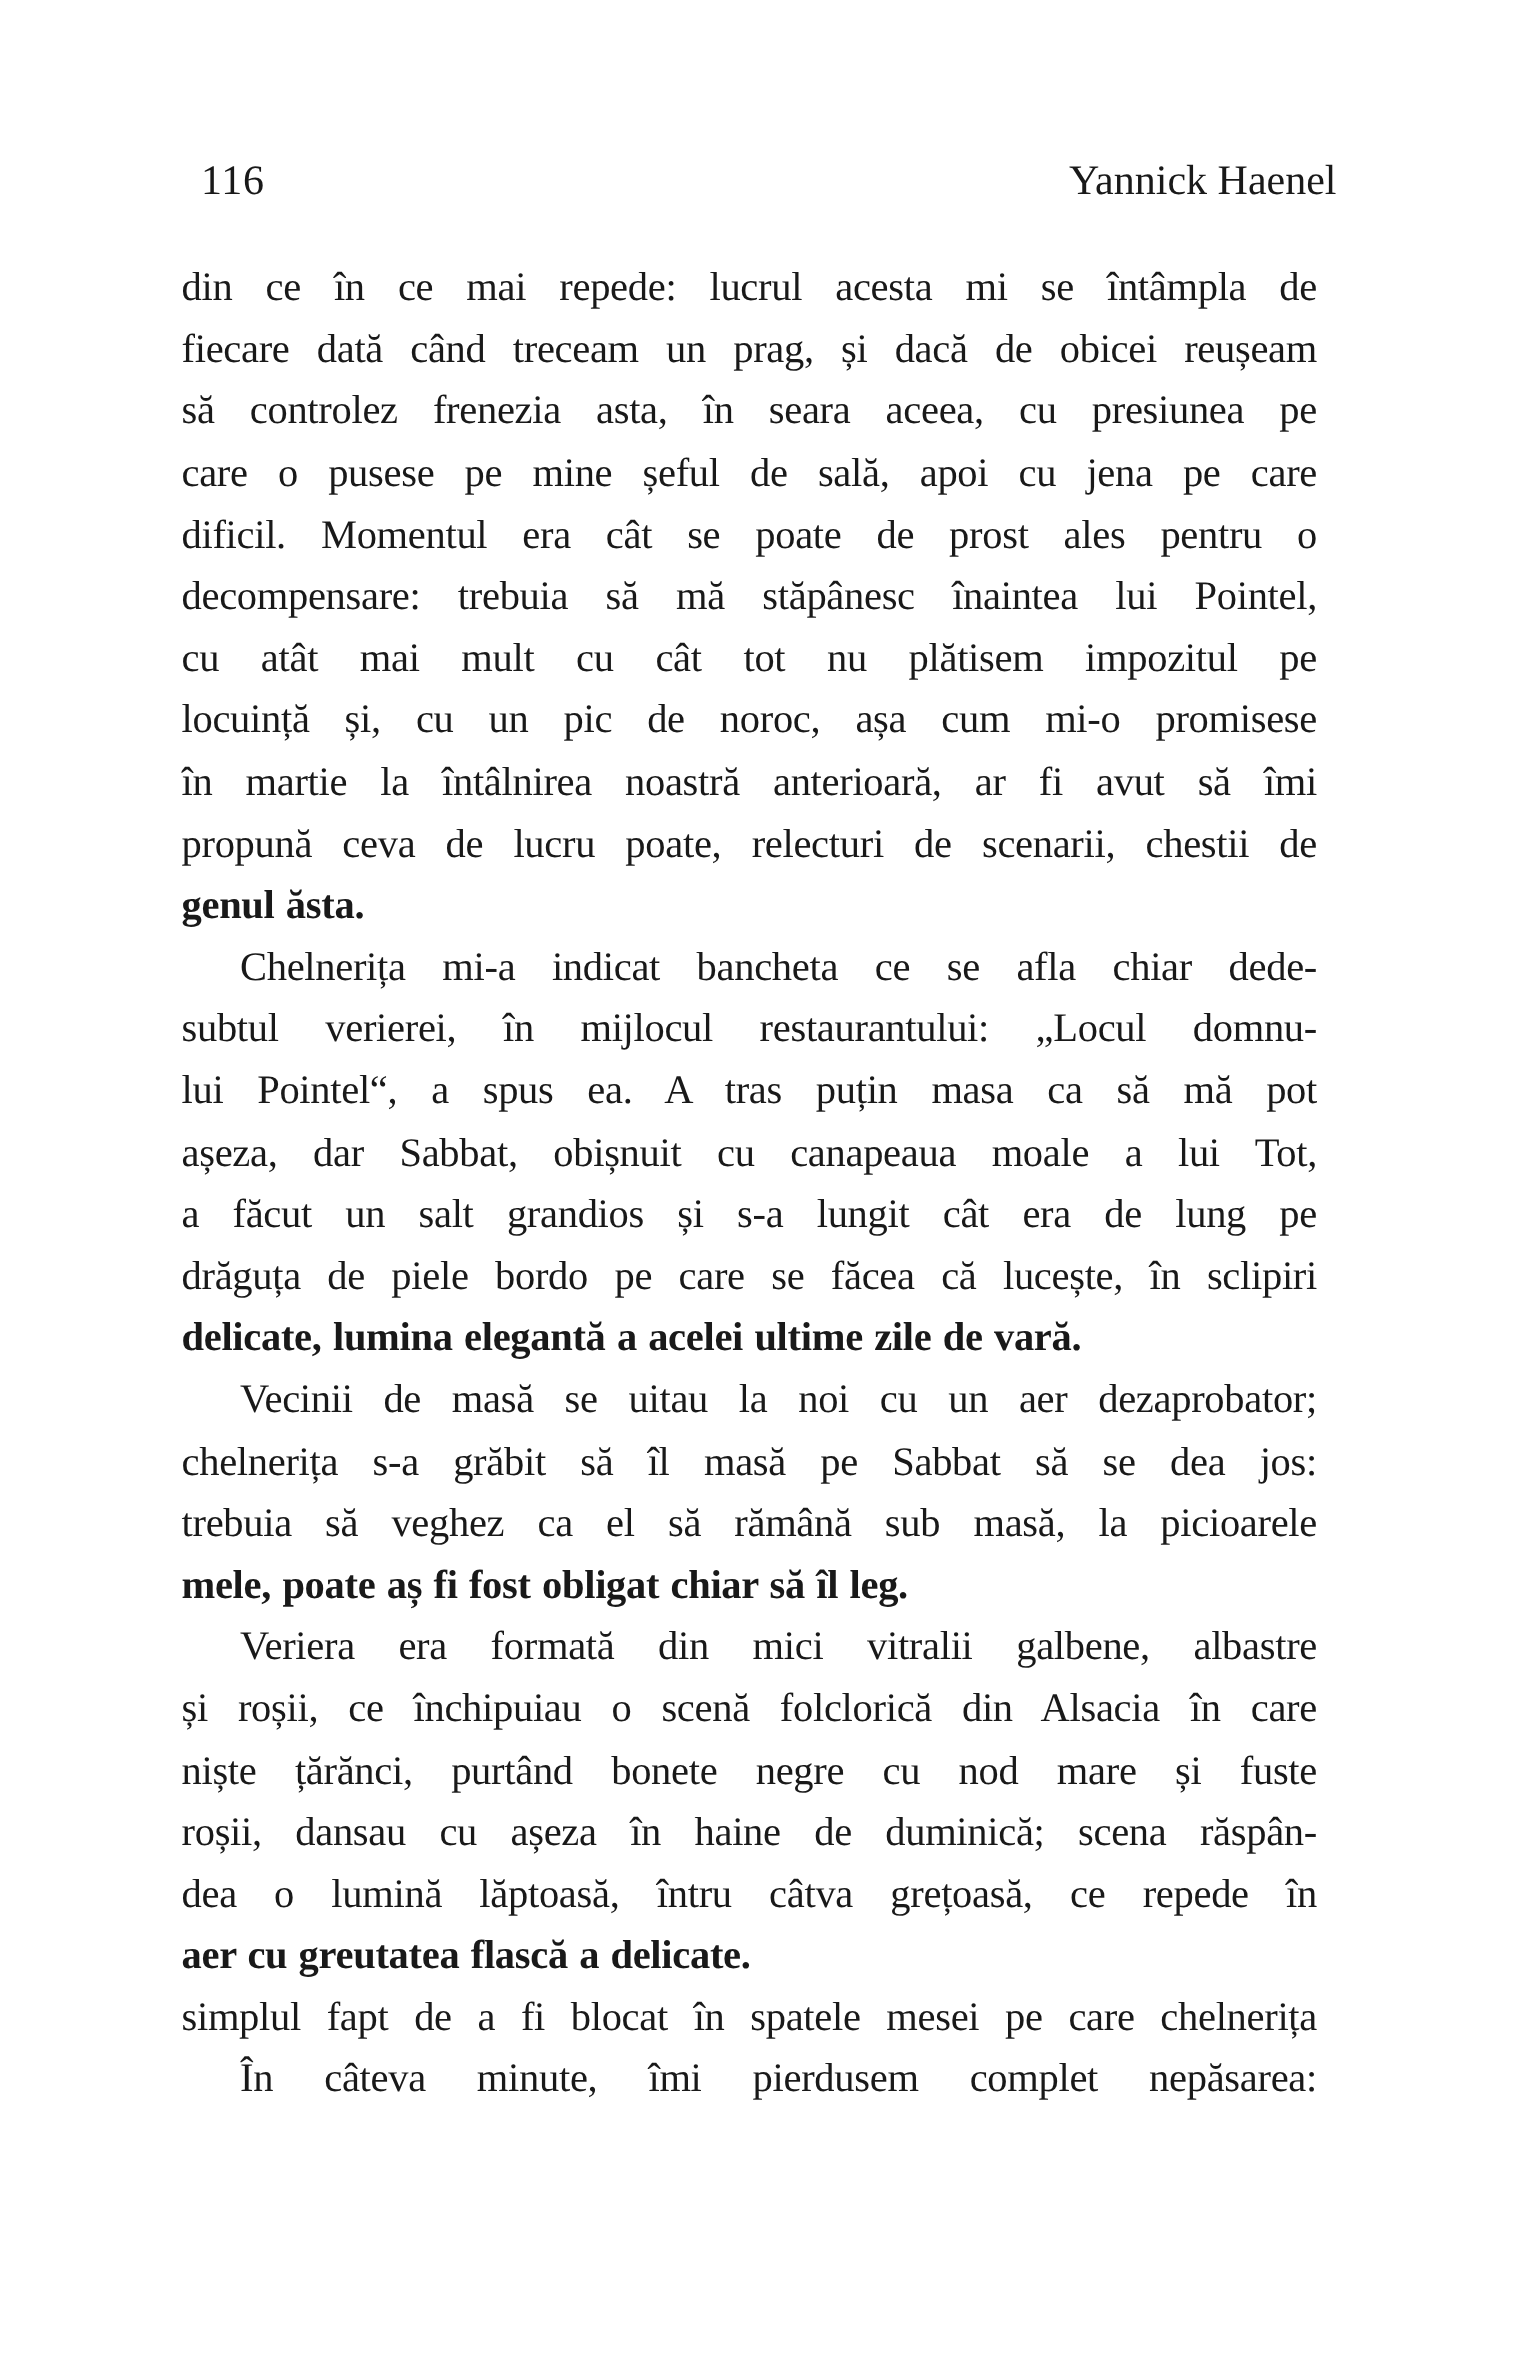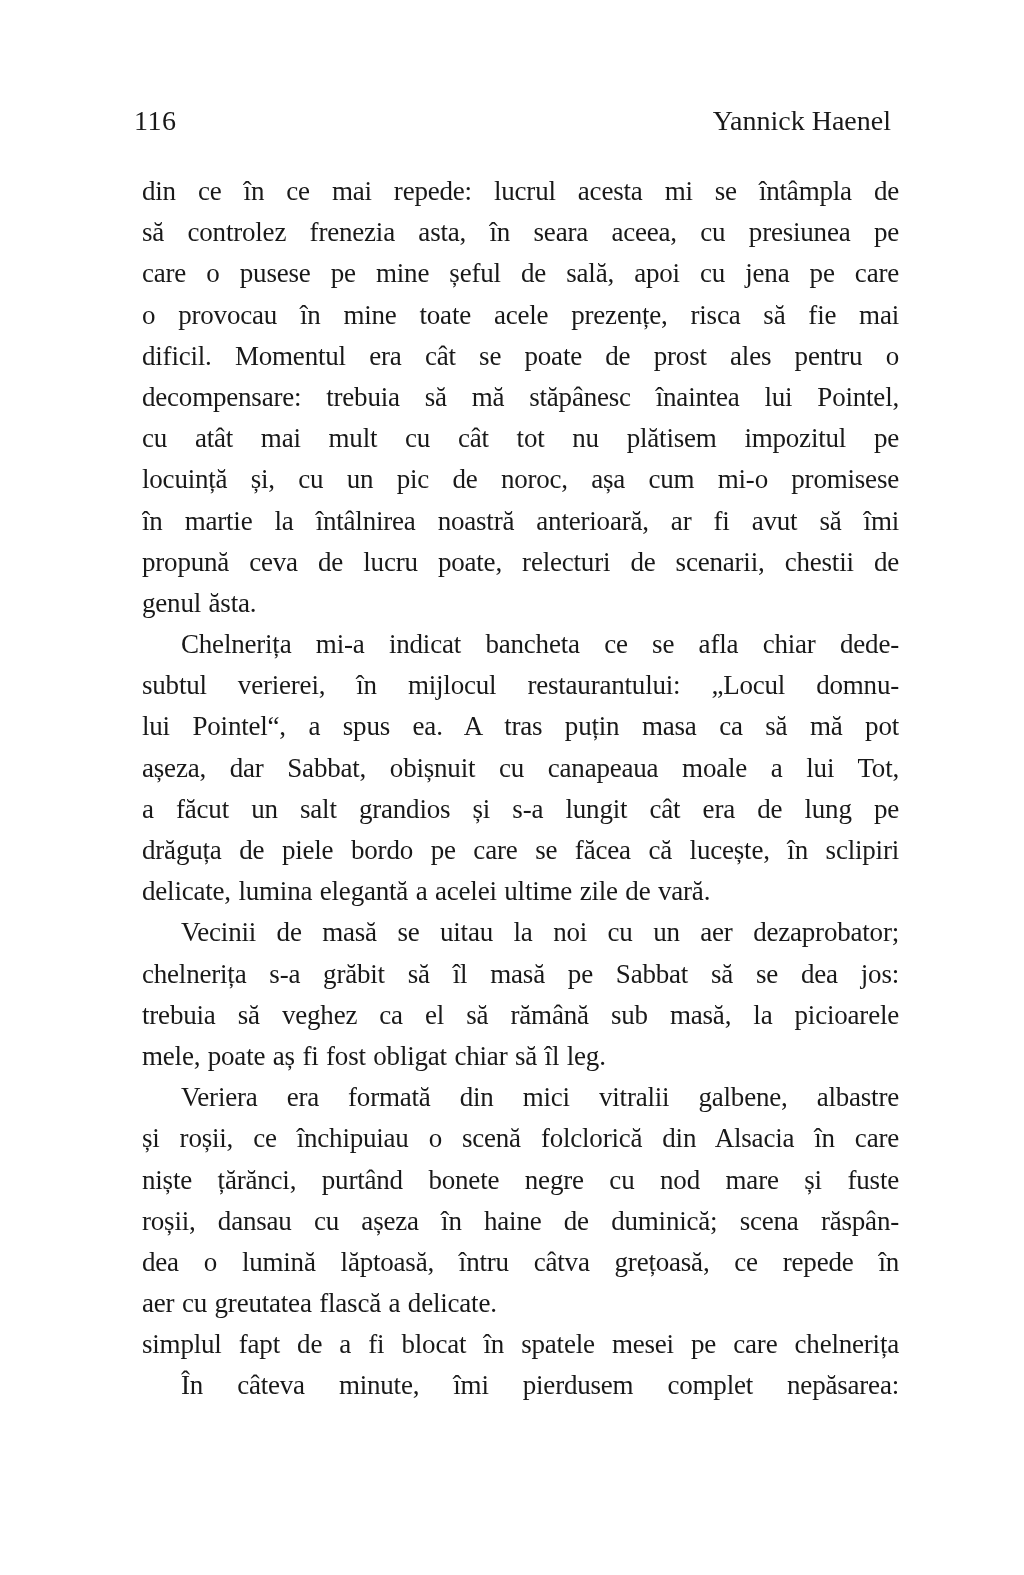--- a/index.html
+++ b/index.html
@@ -28,53 +28,54 @@
     line-height: 40px;
   }
   .page-number {
     letter-spacing: 0.5px;
   }
   .author-name {
   }
   .body-text {
     position: absolute;
     top: 171px;
-    left: 142px;
+    left: 121px;
     width: 757px;
   }
   .line {
     font-size: 27px;
     line-height: 41.2px;
     height: 41.2px;
     overflow: hidden;
     text-align: justify;
     text-align-last: justify;
     letter-spacing: -0.2px;
     word-spacing: 1px;
   }
   .line.last {
     text-align-last: left;
+    font-weight: bold;
   }
   .line.indent {
     text-indent: 39px;
   }
 </style>
 </head>
 <body>
 
 <div class="page">
   <div class="running-header">
     <span class="page-number">116</span>
     <span class="author-name">Yannick Haenel</span>
   </div>
   <div class="body-text">
       <div class="line">din ce în ce mai repede: lucrul acesta mi se întâmpla de</div>
+      <div class="line">fiecare dată când treceam un prag, și dacă de obicei reușeam</div>
       <div class="line">să controlez frenezia asta, în seara aceea, cu presiunea pe</div>
       <div class="line">care o pusese pe mine șeful de sală, apoi cu jena pe care</div>
-      <div class="line">o provocau în mine toate acele prezențe, risca să fie mai</div>
       <div class="line">dificil. Momentul era cât se poate de prost ales pentru o</div>
       <div class="line">decompensare: trebuia să mă stăpânesc înaintea lui Pointel,</div>
       <div class="line">cu atât mai mult cu cât tot nu plătisem impozitul pe</div>
       <div class="line">locuință și, cu un pic de noroc, așa cum mi-o promisese</div>
       <div class="line">în martie la întâlnirea noastră anterioară, ar fi avut să îmi</div>
       <div class="line">propună ceva de lucru poate, relecturi de scenarii, chestii de</div>
       <div class="line last">genul ăsta.</div>
       <div class="line indent">Chelnerița mi-a indicat bancheta ce se afla chiar dede-</div>
       <div class="line">subtul verierei, în mijlocul restaurantului: „Locul domnu-</div>
       <div class="line">lui Pointel“, a spus ea. A tras puțin masa ca să mă pot</div>

